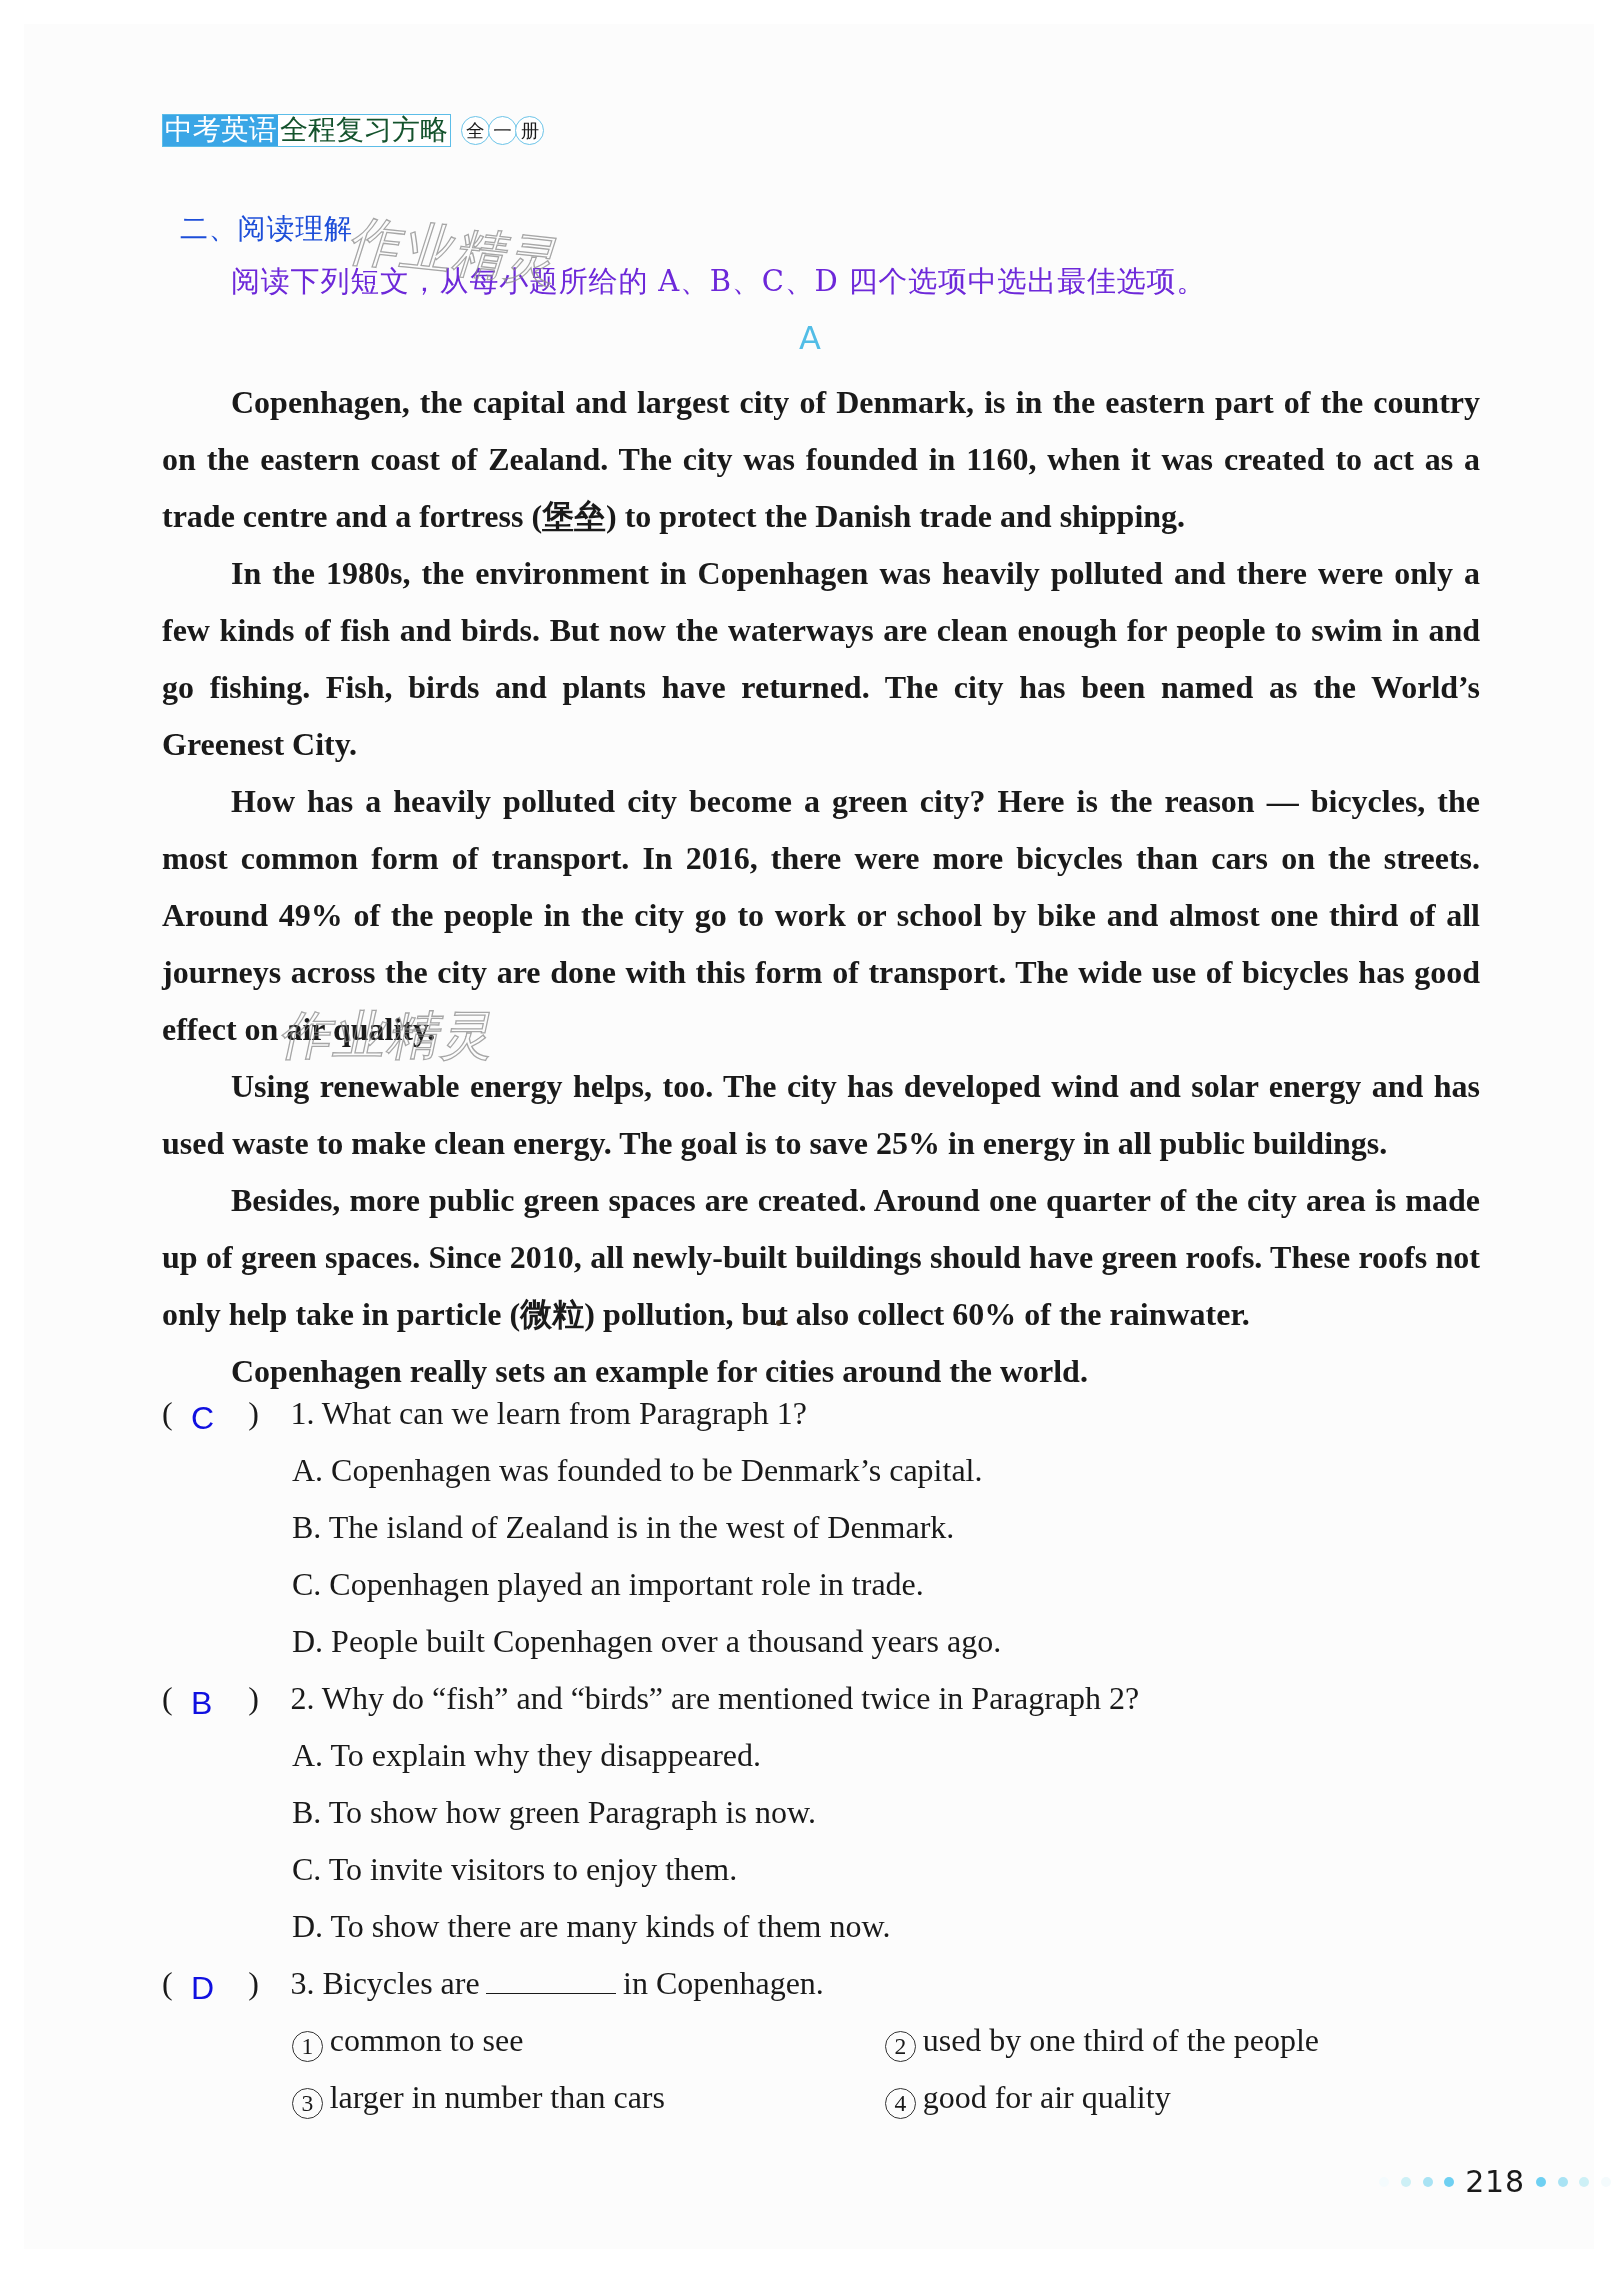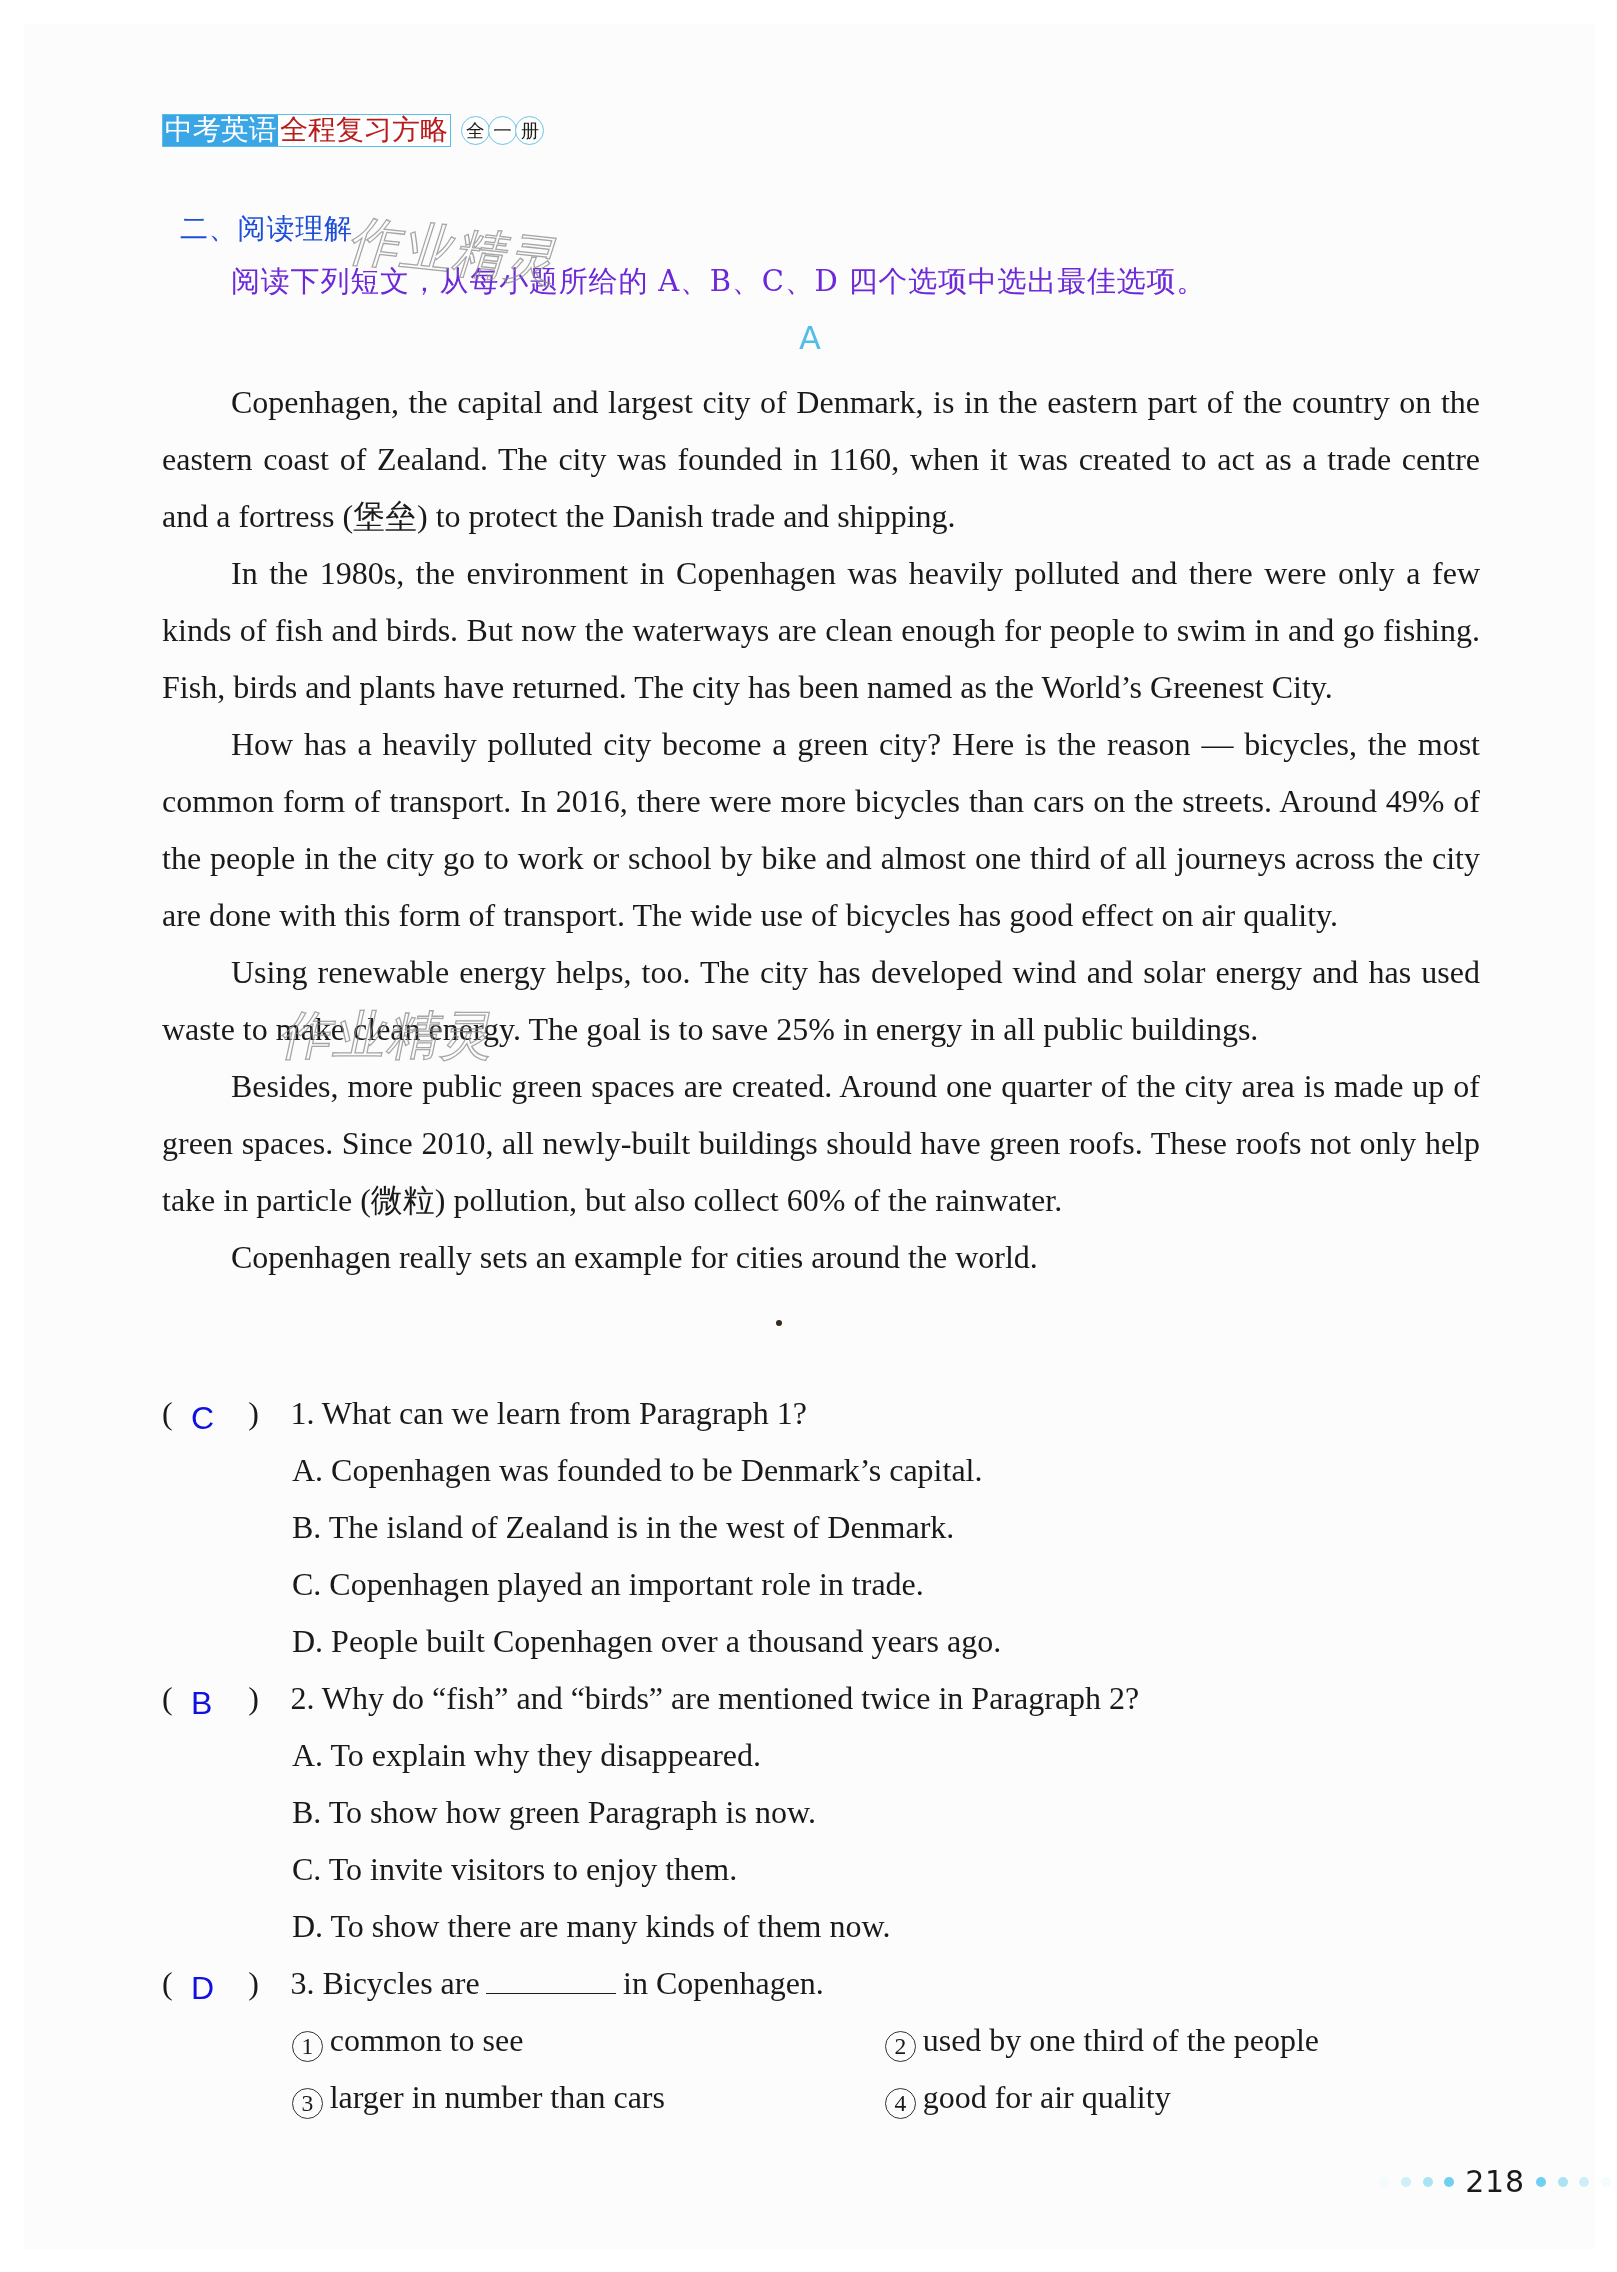--- a/index.html
+++ b/index.html
@@ -42,21 +42,21 @@
       background: #3aa6e6;
       color: #ffffff;
       font-family: "DejaVu Sans", sans-serif;
       font-size: 28px;
       line-height: 29.4px;
       padding: 0 1.7px;
       letter-spacing: 0px;
     }
     .header-white {
       background: #ffffff;
-      color: #b91c1c;
+      color: #14532d;
       font-family: "DejaVu Sans", sans-serif;
       font-size: 28px;
       line-height: 29.4px;
       padding: 0 1.7px;
     }
     .header-circles {
       display: flex;
       margin-left: 10px;
     }
     .header-circle {
@@ -109,20 +109,21 @@
       left: 162px;
       top: 374px;
       width: 1318px;
       font-size: 32px;
       line-height: 57px;
       text-align: justify;
     }
     .passage p {
       margin: 0;
       text-indent: 69px;
+      font-weight: bold;
     }
     
     .questions {
       position: absolute;
       left: 162px;
       top: 1385px;
       width: 1318px;
       font-size: 32px;
       line-height: 57px;
     }

